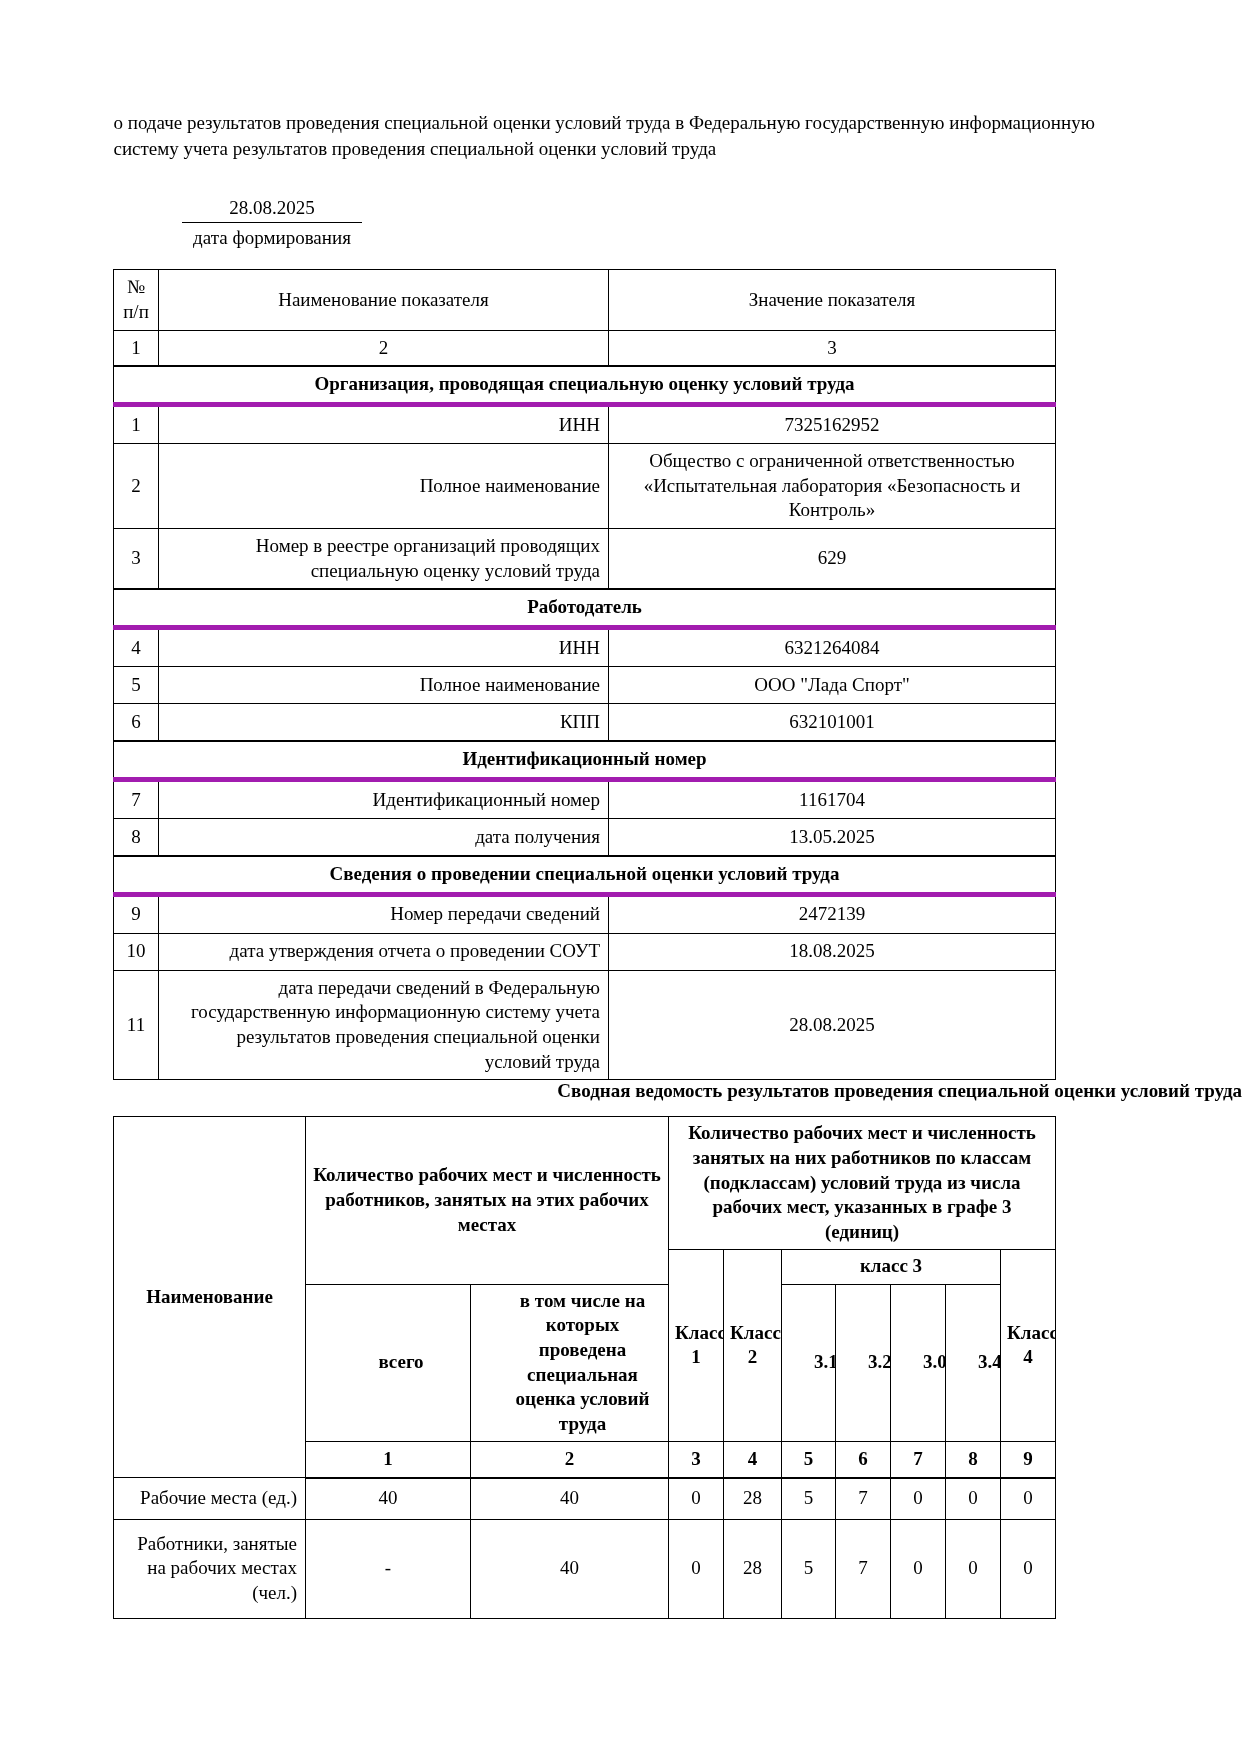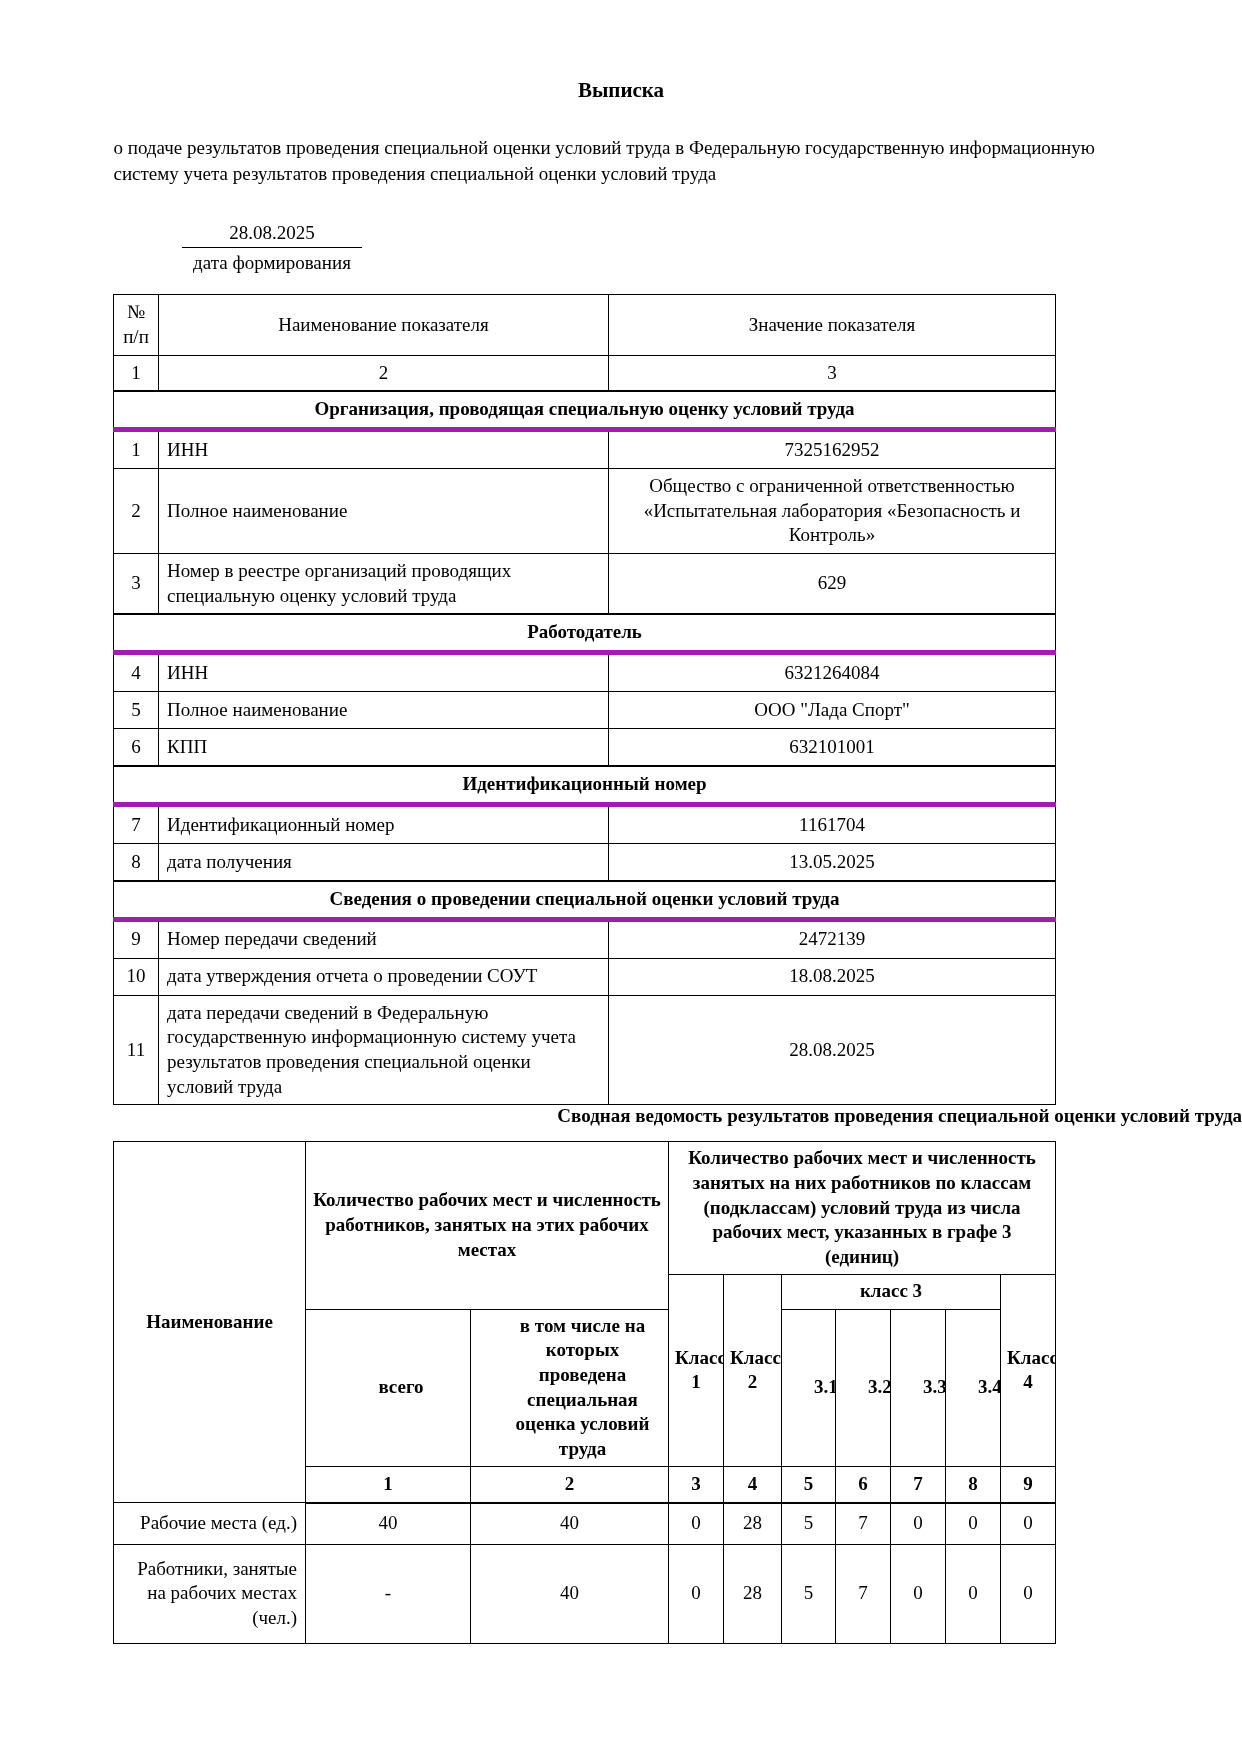--- a/index.html
+++ b/index.html
@@ -66,21 +66,21 @@
   table.t1 td.center { text-align: center; }
   table.t1 tr.head td { text-align: center; height: 48px; }
   table.t1 tr.nums td { text-align: center; height: 22px; }
   table.t1 td.section {
     text-align: center;
     font-weight: bold;
     border-top: 2px solid #000;
     border-bottom: 5px solid #a21caf;
     height: 24px;
   }
-  table.t1 td.rname { text-align: left; }
+  table.t1 td.rname { text-align: right; }
   table.t1 tr.data td { height: 26px; }
   
   .summary-heading {
     text-align: right;
     font-weight: bold;
     font-size: 19px;
   }
   .table-label {
     width: 942px;
     margin-left: 113px;
@@ -118,21 +118,20 @@
   table.t2 td.rname { text-align: right; }
   table.t2 td.v { text-align: center; }
   table.t2 tr.d1 td { height: 30px; }
   table.t2 tr.d2 td { height: 88px; }
 </style>
 </head>
 <body>
 
 <div class="page">
 
-  <div class="doc-title">Выписка</div>
 
   <div class="doc-subtitle">о подаче результатов проведения специальной оценки условий труда в Федеральную государственную информационную систему учета результатов проведения специальной оценки условий труда</div>
 
   <div class="date-block">
     <div class="date-value">28.08.2025</div>
     <div class="date-label">дата формирования</div>
   </div>
 
   <table class="doc t1">
     <colgroup>
@@ -250,21 +249,21 @@
         <td class="h" rowspan="2">Класс 1</td>
         <td class="h" rowspan="2">Класс 2</td>
         <td class="h kls3" colspan="4">класс 3</td>
         <td class="h" rowspan="2">Класс 4</td>
       </tr>
       <tr class="h3">
         <td class="h">всего</td>
         <td class="h">в том числе на которых проведена специальная оценка условий труда</td>
         <td class="h">3.1</td>
         <td class="h">3.2</td>
-        <td class="h">3.3</td>
+        <td class="h">3.0</td>
         <td class="h">3.4</td>
       </tr>
       <tr class="nums">
         <td>1</td>
         <td>2</td>
         <td>3</td>
         <td>4</td>
         <td>5</td>
         <td>6</td>
         <td>7</td>

